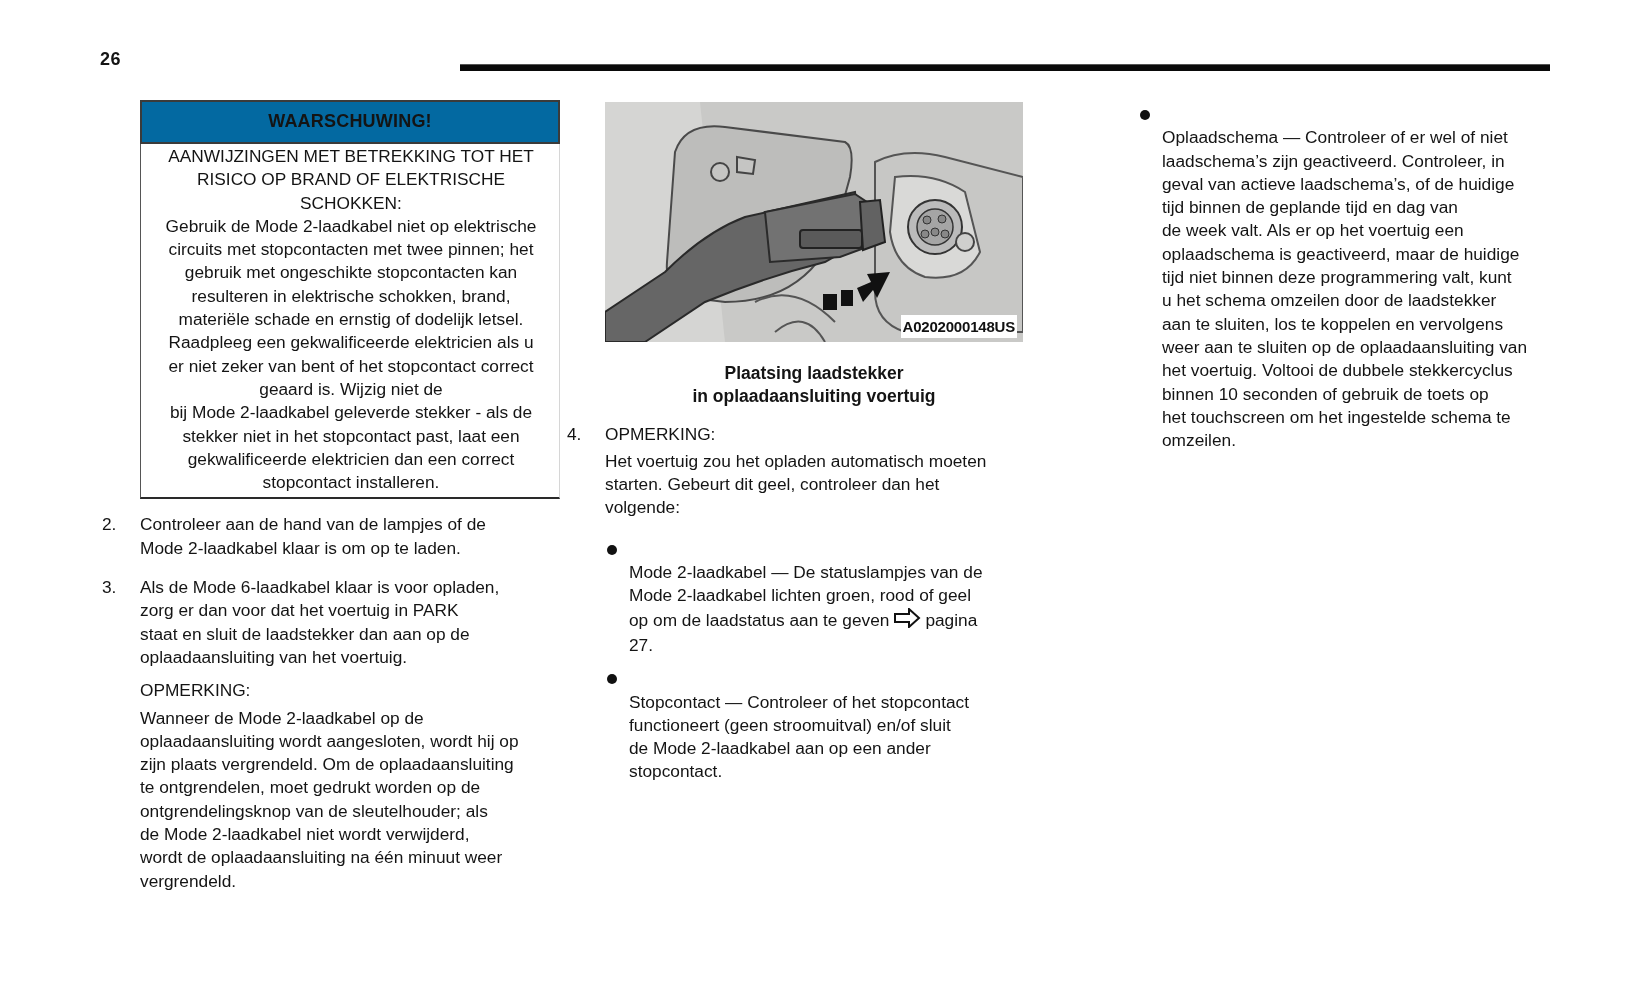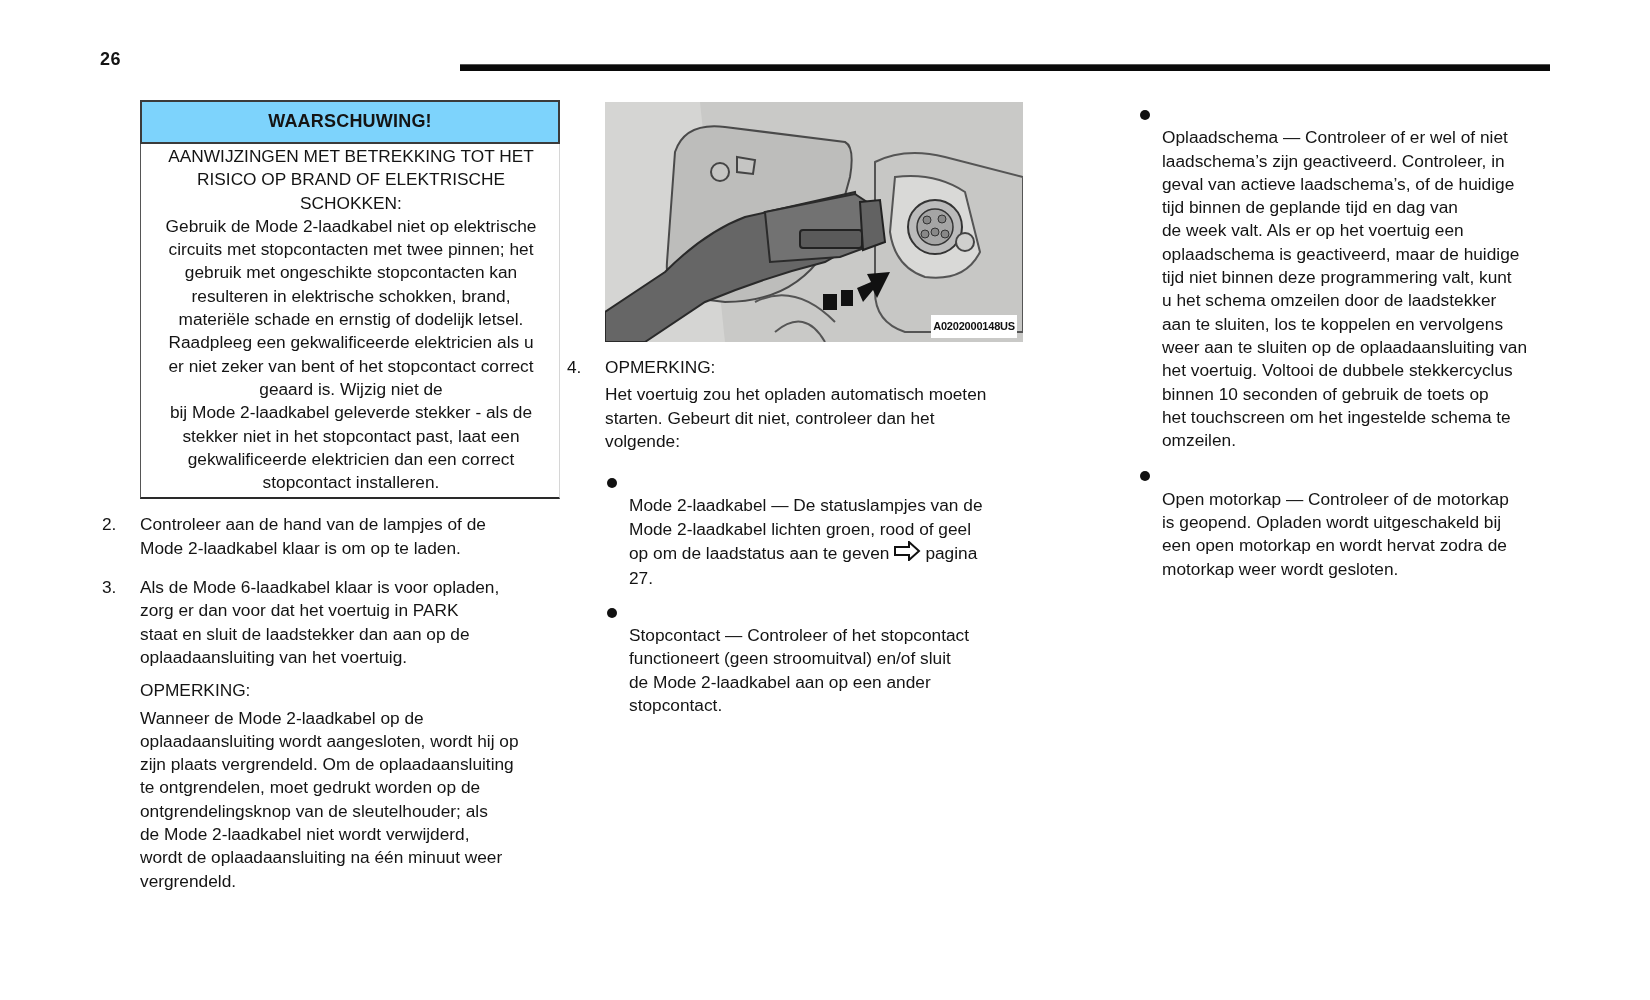--- a/index.html
+++ b/index.html
@@ -13,38 +13,38 @@
     .section-title { position: absolute; left: 46px; top: 1px; font-size: 19px; letter-spacing: 0.1px; margin-top: 48px; }
     .header-rule { position: absolute; left: 360px; top: 15px; width: 1090px; height: 6px; background: #0a0a0a; border-top: 1px solid #555; }
 
     .col { position: absolute; font-size: 17.3px; line-height: 23.3px; }
     .col-left { left: 100px; top: 100px; width: 460px; }
     .col-mid { left: 598px; top: 102px; width: 480px; }
     .col-right { left: 1138px; top: 103px; width: 430px; }
 
     .warning-box { margin-left: 40px; width: 420px; }
     .warning-head {
-      background: #7dd3fc; border: 2px solid #3b3b3b; height: 40px;
+      background: #0369a1; border: 2px solid #3b3b3b; height: 40px;
       display: flex; align-items: center; justify-content: center;
       font-size: 18px; font-weight: bold; letter-spacing: 0.2px;
     }
     .warning-body {
       border-left: 1.5px solid #555; border-right: 1px solid #d6d6d6; border-bottom: 2px solid #2a2a2a;
       padding: 1px 6px 3px 8px; white-space: pre-line; text-align: center;
     }
 
     .num-item { position: relative; padding-left: 40px; margin-top: 14px; }
     .num-item .num { position: absolute; left: 2px; top: 0; }
     .block-text { white-space: pre-line; }
     .note-label { margin-top: 10px; font-weight: 500; }
     .note-text { margin-top: 4px; white-space: pre-line; }
 
     .figure { position: relative; margin-left: 40px; width: 418px; height: 240px; background: #d4d4d2; overflow: hidden; }
     .figure svg { display: block; }
-    .fig-code { position: absolute; right: 6px; bottom: 4px; font-size: 11px; font-weight: bold; background: #fff; padding: 0 2px; letter-spacing: -0.2px; color: #111; }
+    .fig-code { position: absolute; right: 6px; bottom: 4px; font-size: 15px; font-weight: bold; background: #fff; padding: 0 2px; letter-spacing: -0.2px; color: #111; }
     .caption { margin-left: 40px; width: 418px; text-align: center; margin-top: 20px; font-weight: bold; white-space: pre-line; font-size: 17.5px; }
 
     .bullets { margin-top: 18px; }
     .bullet { position: relative; padding-left: 24px; margin-bottom: 10px; white-space: pre-line; }
     .bullet .dot { position: absolute; left: 2px; top: 7px; width: 10px; height: 10px; border-radius: 50%; background: #111; }
     .arrow-ref { display: inline-block; vertical-align: middle; margin: 0 4px; }
   </style>
 </head>
 <body>
 
@@ -124,26 +124,28 @@
       <path d="M255 100 L275 98 L280 140 L258 148 Z" fill="#626262" stroke="#222" stroke-width="2"></path>
 
       <rect x="218" y="192" width="14" height="16" fill="#111"></rect>
       <rect x="236" y="188" width="12" height="16" fill="#111"></rect>
       <path d="M252 186 L266 180 L262 172 L285 170 L272 196 L268 188 L258 200 Z" fill="#111"></path>
 
       <path d="M150 200 Q190 180 230 220 M170 230 Q200 205 220 240" stroke="#555" stroke-width="2" fill="none"></path>
     </svg>
     <span class="fig-code">A0202000148US</span>
   </div>
+  <div class="caption">Plaatsing laadstekker
+in oplaadaansluiting voertuig</div>
 
   <div class="num-item" style="margin-top:14px; padding-left:40px;">
     <span class="num">4.</span>
     <div class="note-label">OPMERKING:</div>
     <div class="note-text">Het voertuig zou het opladen automatisch moeten
-starten. Gebeurt dit niet, controleer dan het
+starten. Gebeurt dit geel, controleer dan het
 volgende:</div>
 
     <div class="bullets">
       <div class="bullet">
         <span class="dot"></span><span>Mode 2-laadkabel — De statuslampjes van de
 Mode 2-laadkabel lichten groen, rood of geel
 op om de laadstatus aan te geven</span><span class="arrow-ref"><svg width="28" height="20" viewBox="0 0 28 20">
               <path d="M2 6 L16 6 L16 1 L26 10 L16 19 L16 14 L2 14 Z" fill="#fff" stroke="#111" stroke-width="2"></path>
             </svg></span><span>pagina
 27.</span>
@@ -168,19 +170,13 @@
 oplaadschema is geactiveerd, maar de huidige
 tijd niet binnen deze programmering valt, kunt
 u het schema omzeilen door de laadstekker
 aan te sluiten, los te koppelen en vervolgens
 weer aan te sluiten op de oplaadaansluiting van
 het voertuig. Voltooi de dubbele stekkercyclus
 binnen 10 seconden of gebruik de toets op
 het touchscreen om het ingestelde schema te
 omzeilen.</span>
   </div>
-  <div class="bullet">
-    <span class="dot"></span><span>Open motorkap — Controleer of de motorkap
-is geopend. Opladen wordt uitgeschakeld bij
-een open motorkap en wordt hervat zodra de
-motorkap weer wordt gesloten.</span>
-  </div>
 </div>
 
 </body></html>

